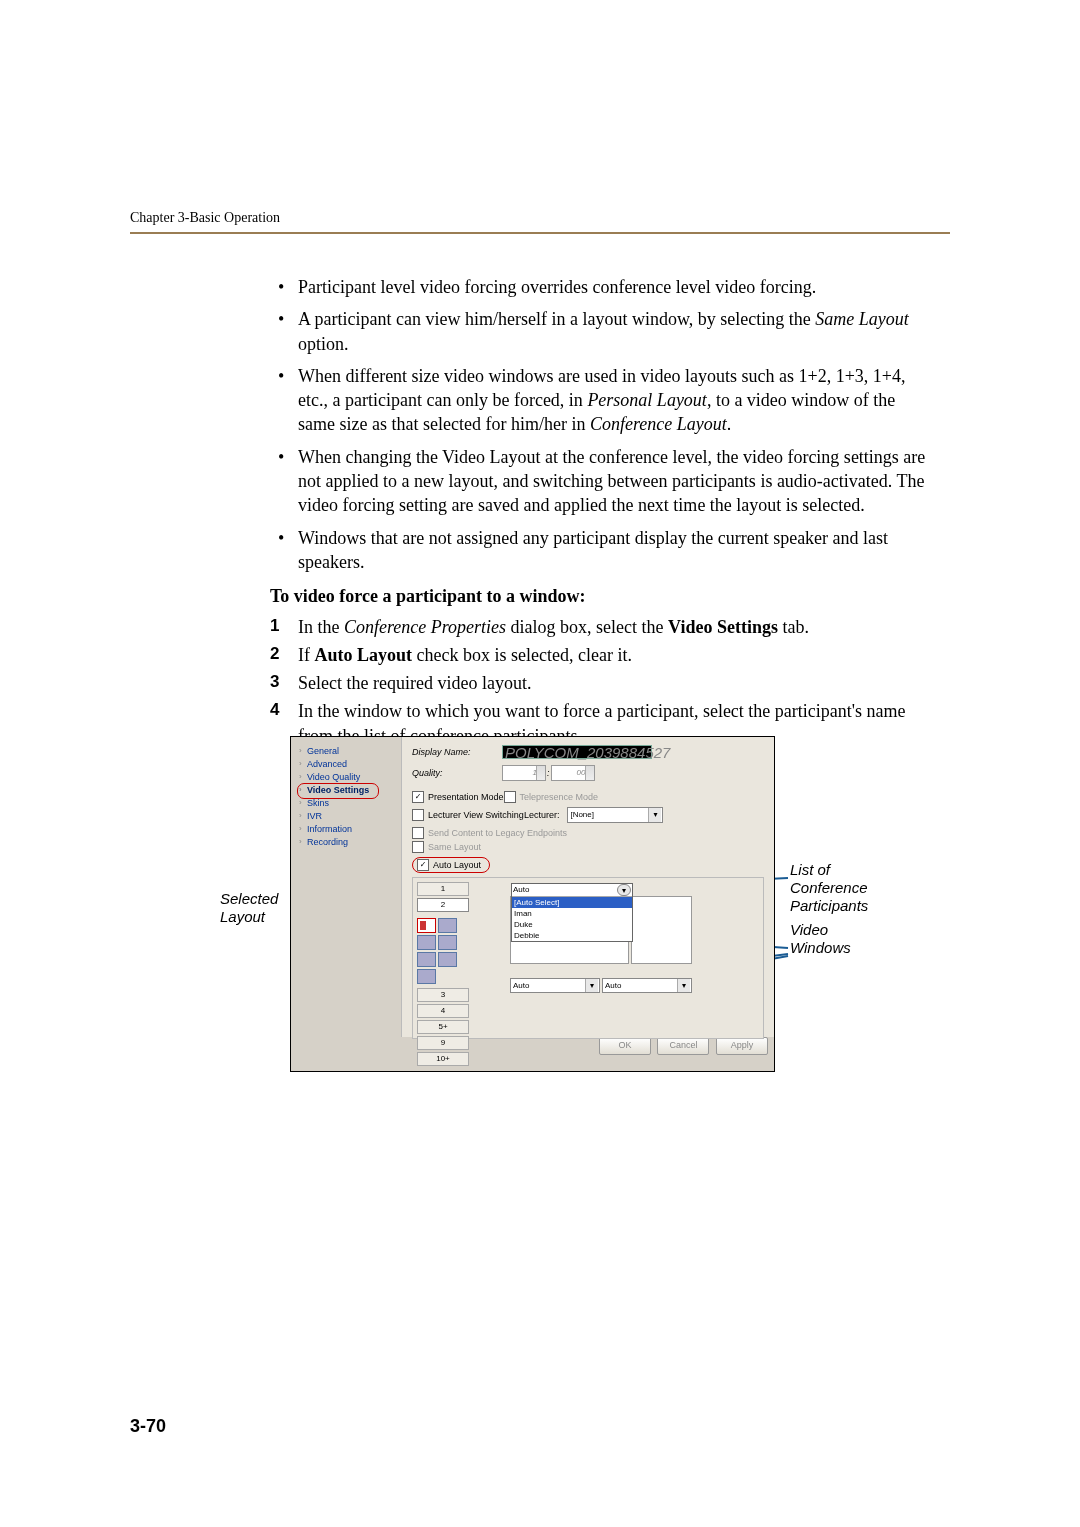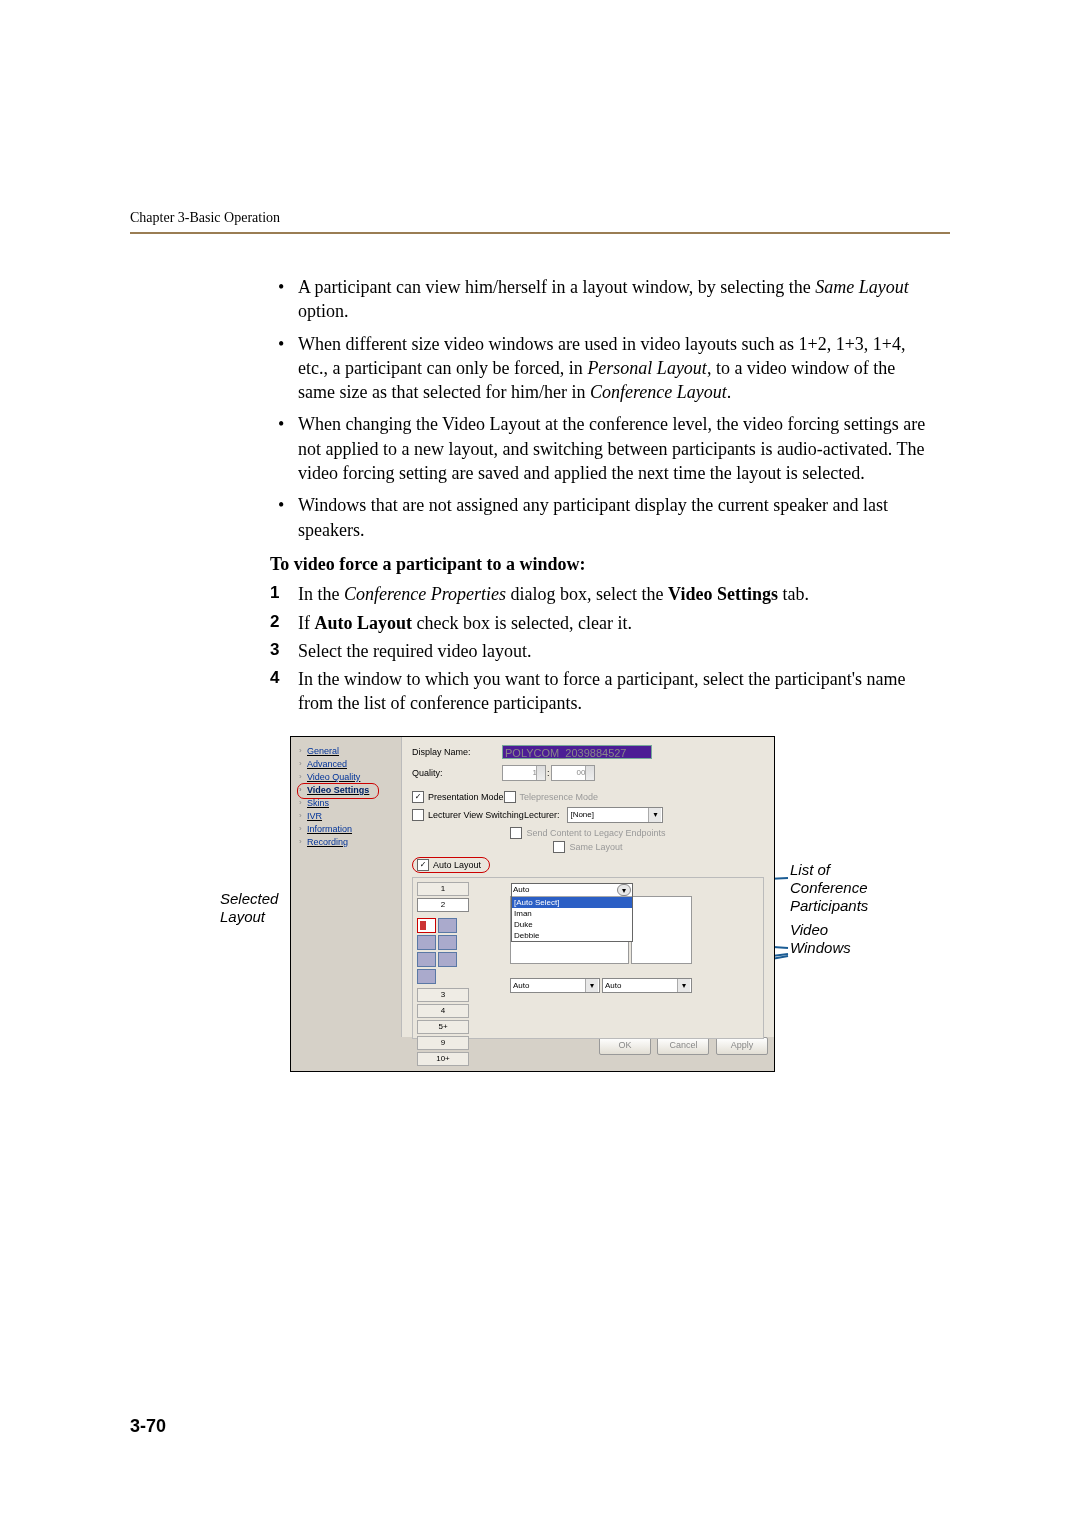--- a/index.html
+++ b/index.html
@@ -124,21 +124,20 @@
     border: 1px solid #888;
     margin-top: 0;
   }
   .dialog-body {
     display: flex;
     height: 300px;
   }
   .sidebar {
     width: 102px;
     padding: 6px 0 0 8px;
-    text-decoration: underline;
   }
   .sidebar .nav-item {
     color: #003399;
     margin: 3px 0;
     font-size: 9px;
     position: relative;
     padding-left: 8px;
   }
   .sidebar .nav-item::before {
     content: "›";
@@ -167,27 +166,28 @@
     background: #eae6dd;
     border-left: 1px solid #bbb;
     padding: 8px 10px;
     position: relative;
   }
   .form-row {
     display: flex;
     align-items: center;
     margin-bottom: 6px;
     font-size: 9px;
+    font-style: italic;
   }
   .form-row .lbl { width: 90px; }
   .text-input {
     height: 14px;
     border: 1px solid #7a9;
-    background: #4c1d95;
-    font-size: 11px;
+    background: #000000;
+    font-size: 15px;
     padding: 0 2px;
     line-height: 14px;
     box-sizing: border-box;
   }
   .display-name-input { width: 150px; color: #888; }
   .duration-box {
     display: flex;
     align-items: center;
     gap: 1px;
   }
@@ -206,21 +206,21 @@
   .spin::after {
     content: "";
     position: absolute;
     right: 0; top: 0; bottom: 0;
     width: 8px;
     background: linear-gradient(#ddd,#eee);
     border-left: 1px solid #aaa;
   }
   .checks { margin: 8px 0 2px 0; }
   .chk-row { display: flex; align-items: center; gap: 4px; margin: 2px 0; font-size: 9px; }
-  .chk-row.disabled { color: #999; justify-content: center; }
+  .chk-row.disabled { color: #999; }
   .chkbox {
     width: 10px; height: 10px; border: 1px solid #666; background: #fff;
     display: inline-flex; align-items: center; justify-content: center;
     font-size: 8px; line-height: 1;
   }
   .chkbox.checked::after { content: "✓"; font-size: 8px; }
   .chk-inline { display: flex; align-items: center; }
   .lect-select {
     width: 90px; height: 14px; border: 1px solid #888; background: #fff;
     font-size: 8px; padding: 0 2px; line-height: 14px; position: relative;
@@ -357,20 +357,21 @@
 </style>
 </head>
 <body>
 
 <div class="page">
   <div class="chapter-header">Chapter 3-Basic Operation</div>
   <div class="header-line"></div>
 
   <div class="content">
     <ul class="bullet-list" id="bullets">
+        <li>Participant level video forcing overrides conference level video forcing.</li>
         <li>A participant can view him/herself in a layout window, by selecting the <span class="italic">Same Layout</span> option.</li>
         <li>When different size video windows are used in video layouts such as 1+2, 1+3, 1+4, etc., a participant can only be forced, in <span class="italic">Personal Layout</span>, to a video window of the same size as that selected for him/her in <span class="italic">Conference Layout</span>.</li>
         <li>When changing the Video Layout at the conference level, the video forcing settings are not applied to a new layout, and switching between participants is audio-activated. The video forcing setting are saved and applied the next time the layout is selected.</li>
         <li>Windows that are not assigned any participant display the current speaker and last speakers.</li>
       </ul>
     <div class="instr-heading">To video force a participant to a window:</div>
     <ol class="num-list" id="steps">
         <li><span class="num">1</span>In the <span class="italic">Conference Properties</span> dialog box, select the <span class="bold">Video Settings</span> tab.</li>
         <li><span class="num">2</span>If <span class="bold">Auto Layout</span> check box is selected, clear it.</li>
         <li><span class="num">3</span>Select the required video layout.</li>

